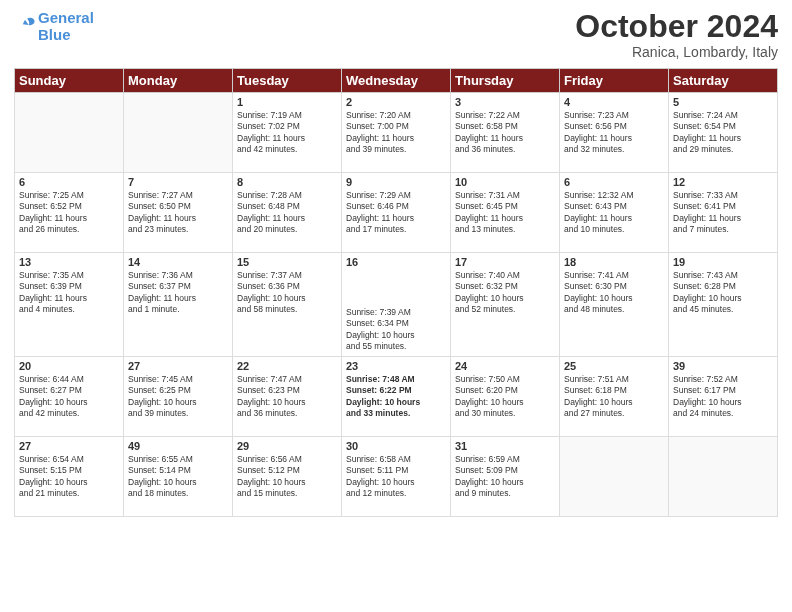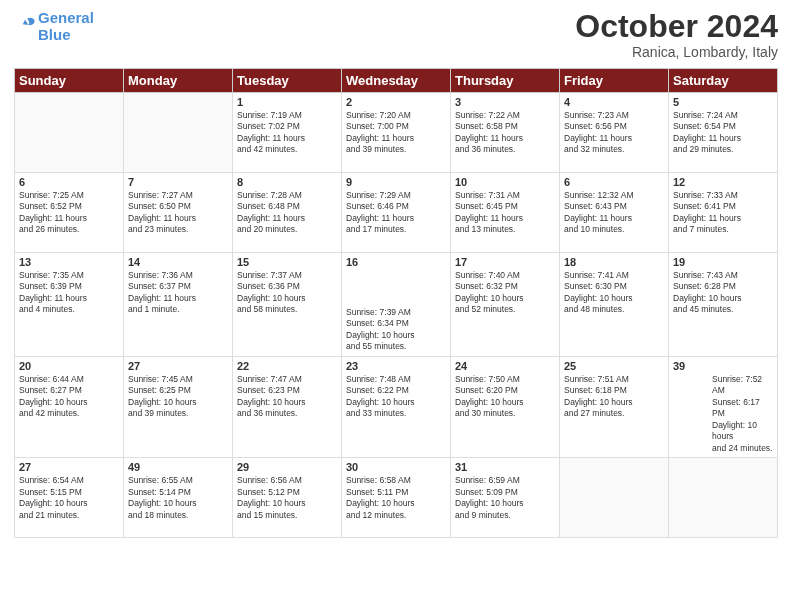--- a/index.html
+++ b/index.html
@@ -284,42 +284,42 @@
           </td>
           <td>
             <div class="day-number">22</div>
             <div class="day-info" style="white-space: pre-line;">Sunrise: 7:47 AM
 Sunset: 6:23 PM
 Daylight: 10 hours
 and 36 minutes.</div>
           </td>
           <td>
             <div class="day-number">23</div>
-            <div class="day-info" style="white-space: pre-line;">Sunrise: 7:48 AM
+            <div class="day-info" style="white-space: pre-line; font-weight: bold;">Sunrise: 7:48 AM
 Sunset: 6:22 PM
 Daylight: 10 hours
 and 33 minutes.</div>
           </td>
           <td>
             <div class="day-number">24</div>
             <div class="day-info" style="white-space: pre-line;">Sunrise: 7:50 AM
 Sunset: 6:20 PM
 Daylight: 10 hours
 and 30 minutes.</div>
           </td>
           <td>
             <div class="day-number">25</div>
             <div class="day-info" style="white-space: pre-line;">Sunrise: 7:51 AM
 Sunset: 6:18 PM
 Daylight: 10 hours
 and 27 minutes.</div>
           </td>
           <td>
             <div class="day-number">39</div>
-            <div class="day-info" style="white-space: pre-line; margin-left: 39px;">Sunrise: 7:52 AM
+            <div class="day-info" style="white-space: pre-line;">Sunrise: 7:52 AM
 Sunset: 6:17 PM
 Daylight: 10 hours
 and 24 minutes.</div>
           </td>
         </tr>
         <tr>
           <td>
             <div class="day-number">27</div>
             <div class="day-info" style="white-space: pre-line;">Sunrise: 6:54 AM
 Sunset: 5:15 PM

